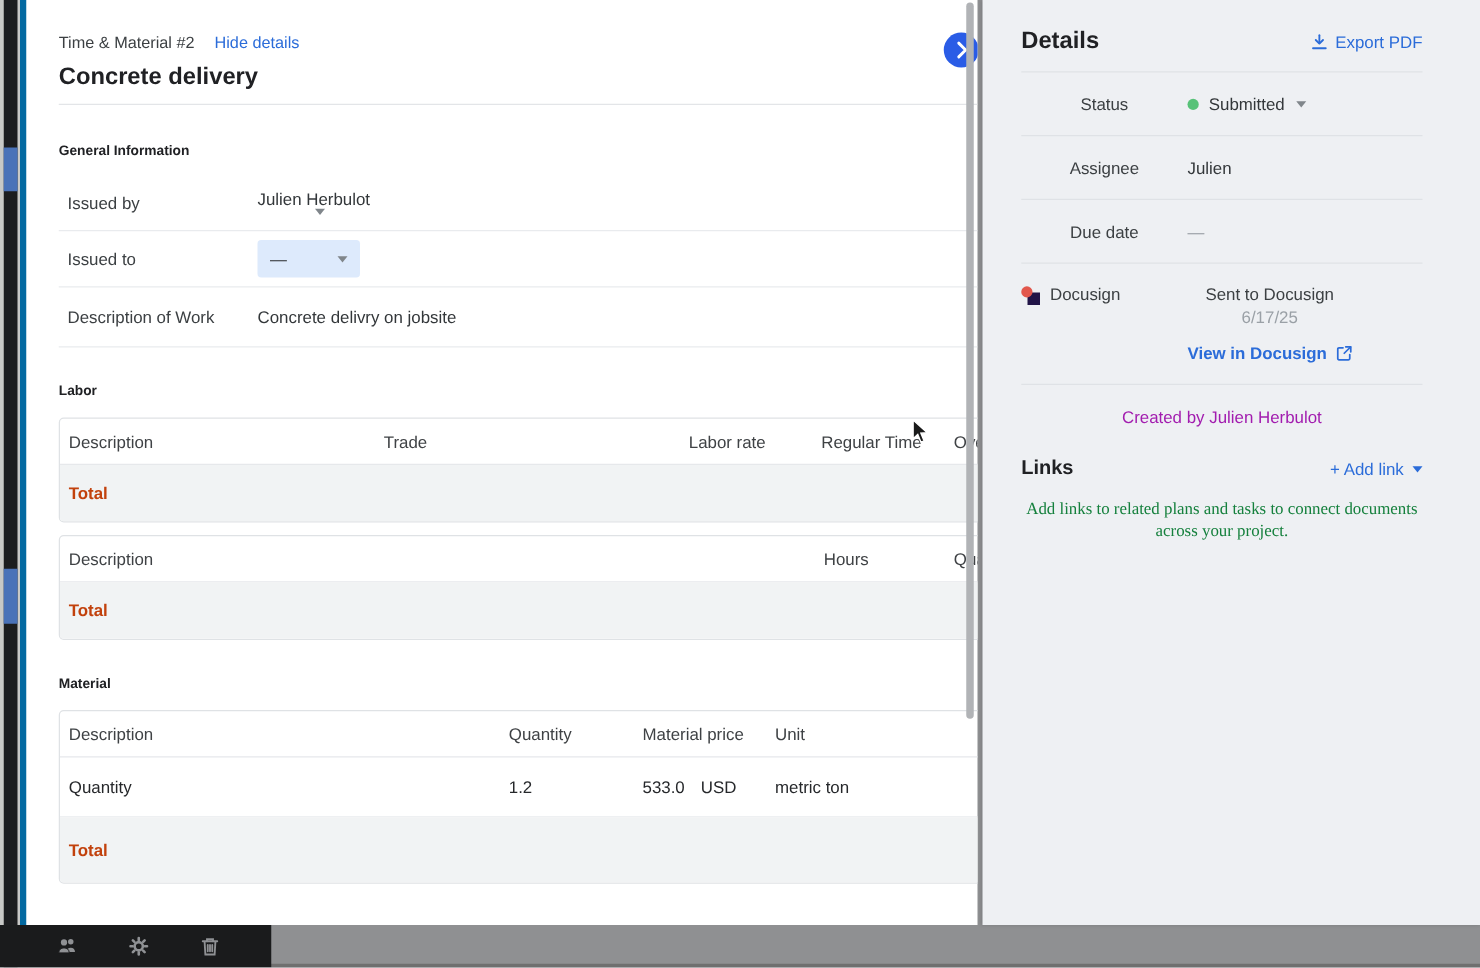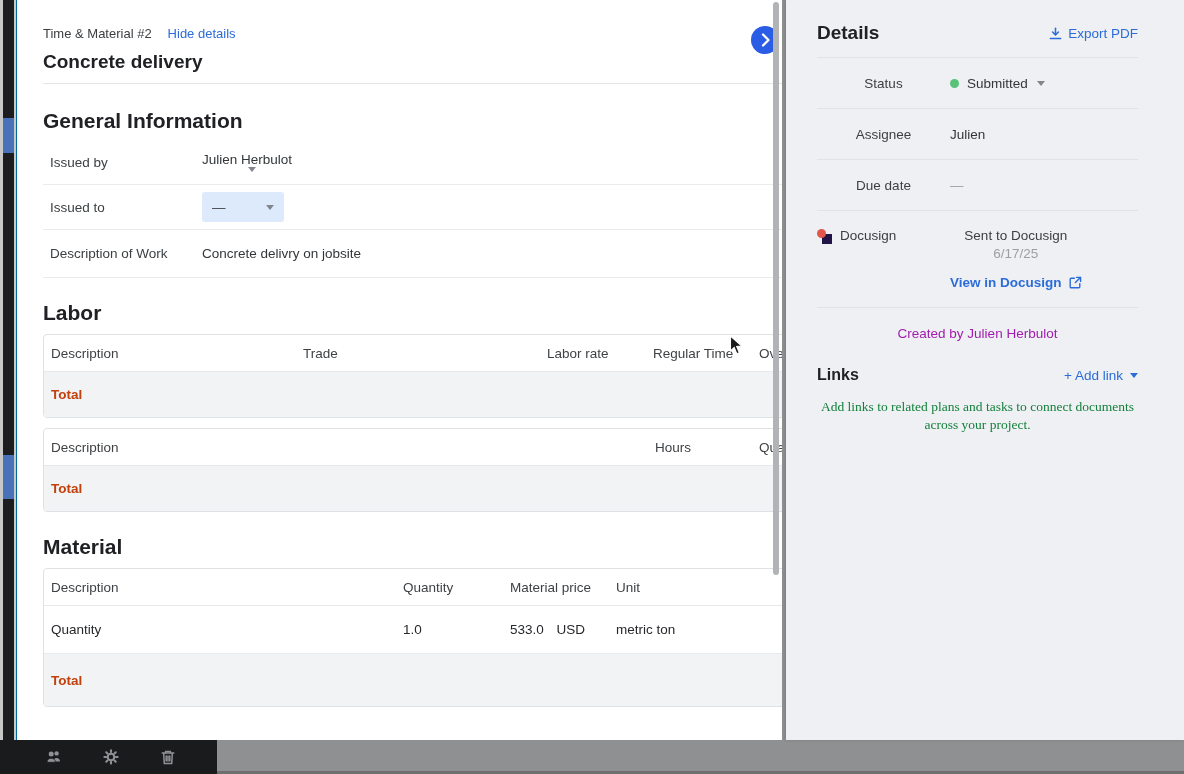--- a/index.html
+++ b/index.html
@@ -15,32 +15,32 @@
   .rail-blue-1 { top:118px; height:35px; }
   .rail-blue-2 { top:455px; height:44px; }
 
   
   .bottom-bar { position:absolute; left:0; top:740px; width:217px; height:34px; background:#1a1b1c;
     display:flex; align-items:center; padding-left:45px; gap:39px; z-index:8; }
   .bb-btn { width:18px; height:18px; display:flex; align-items:center; justify-content:center; }
 
   
   .doc-panel { position:absolute; left:16px; top:0; width:766px; height:740px; background:#ffffff;
-    border-left:1px solid #0369a1; overflow:hidden; color:#3c4043; }
+    border-left:5px solid #0369a1; overflow:hidden; color:#3c4043; }
   .doc-inner { padding-left:26px; }
   .doc-header { position:relative; padding-top:20px; }
   .crumb-row { font-size:13px; line-height:18px; padding-top:5px; }
   .crumb { color:#3c4043; margin-right:16px; }
   .link { color:#2b6cd9; cursor:pointer; }
   .doc-title { margin-top:6px; font-size:19px; line-height:26px; font-weight:bold; color:#202124; }
   .collapse-btn { position:absolute; left:708px; top:26px; width:28px; height:28px; border-radius:50%;
     background:#2a5ce6; display:flex; align-items:center; justify-content:center; cursor:pointer; }
   .hdr-divider { margin-top:8px; border-bottom:1px solid #e3e5e8; }
 
-  .section-h { margin-top:24px; font-size:21px; font-weight:bold; color:#202124; line-height:22px; }
+  .section-h { margin-top:24px; font-size:11px; font-weight:bold; color:#202124; line-height:22px; }
   .section-h.first { margin-top:26px; }
 
   .gen-rows { margin-top:8px; }
   .gen-row { display:flex; align-items:center; min-height:45px; border-bottom:1px solid #e9ebee; font-size:13.5px; }
   .gen-row.tall { min-height:48px; }
   .gen-label { width:159px; padding-left:7px; flex:none; color:#3c4043; }
   .gen-value { color:#33373a; display:flex; align-items:center;flex-direction:column; }
   .pill { background:#ddeafc; border-radius:3px; height:30px; width:82px; display:flex;
     align-items:center; padding:0 10px; justify-content:space-between; cursor:pointer; }
 
@@ -176,21 +176,21 @@
       <div class="section-h">Material</div>
       <div class="tbl">
         <div class="trow tbl-head">
           <span class="cell mat-c1">Description</span>
           <span class="cell mat-c2">Quantity</span>
           <span class="cell mat-c3">Material price</span>
           <span class="cell mat-c4">Unit</span>
         </div>
         <div class="trow data-row">
           <span class="cell mat-c1">Quantity</span>
-          <span class="cell mat-c2">1.0</span>
+          <span class="cell mat-c2">1.2</span>
           <span class="cell mat-c3">
             <span>533.0</span>
             <span class="currency">USD</span>
           </span>
           <span class="cell mat-c4">metric ton</span>
         </div>
         <div class="trow tbl-total clip">
           <span class="cell">Total</span>
         </div>
       </div>

